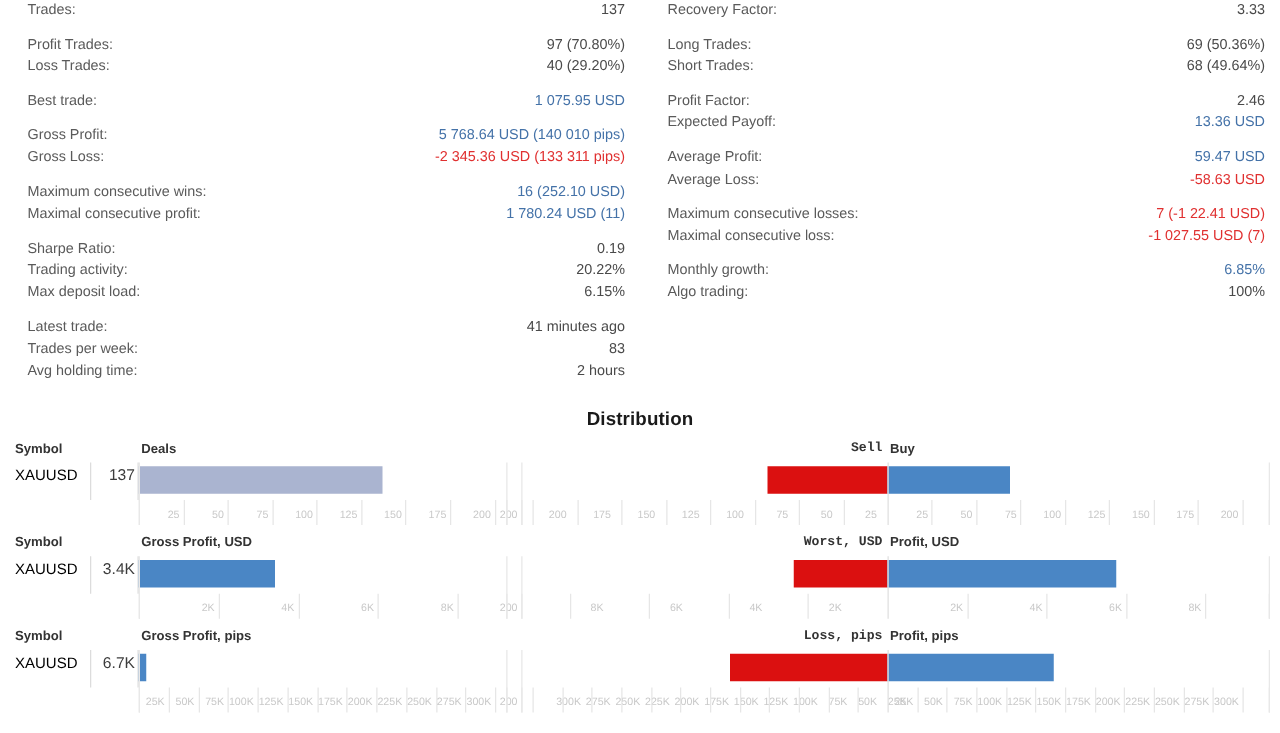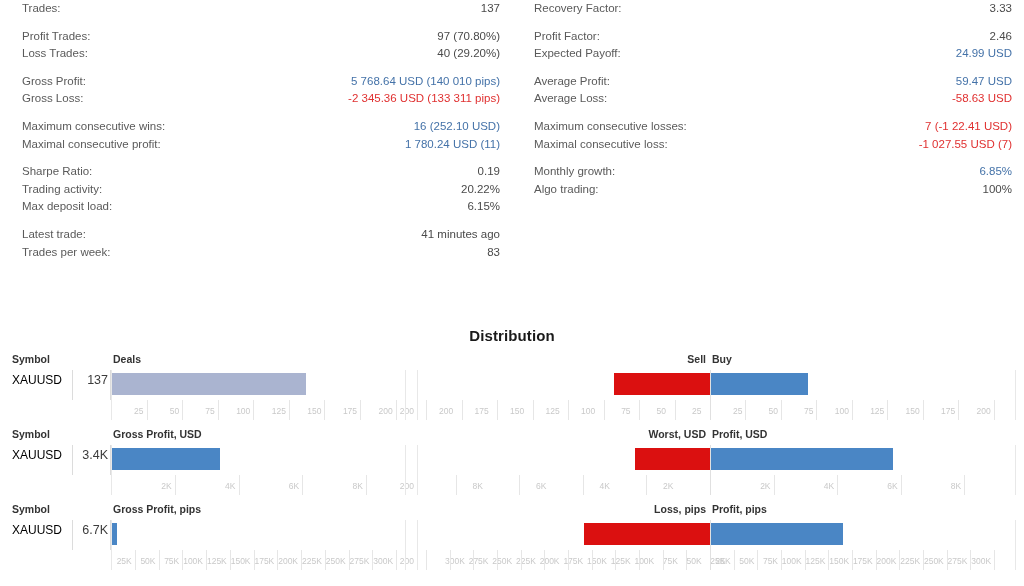--- a/index.html
+++ b/index.html
@@ -47,21 +47,21 @@
   .chart-block.b3 { top: 503px; height: 80px; }
 
   .hdr-row { position: relative; height: 17px; }
   .hdr {
     position: absolute; top: 0;
     font-size: 10.5px; font-weight: bold; color: #333;
     white-space: nowrap;
   }
   .hdr-symbol { left: 12px; }
   .hdr-left   { left: 113px; }
-  .hdr-neg    { right: 314px; text-align: right; }
+  .hdr-neg    { right: 314px; text-align: right; font-family: Liberation Mono, monospace; }
   .hdr-pos    { left: 712px; }
 
   .body-row { position: relative; height: 30px; }
   .sym-name {
     position: absolute; left: 12px; top: 3px;
     font-size: 12px; color: #000000; white-space: nowrap;
   }
   .sym-val {
     position: absolute; left: 72px; width: 36px; top: 3px;
     text-align: right;
@@ -121,20 +121,24 @@
           <div class="stat-row">
             <span class="stat-label">Profit Trades:</span>
             <span class="stat-value v-plain">97 (70.80%)</span>
           </div>
           <div class="stat-row">
             <span class="stat-label">Loss Trades:</span>
             <span class="stat-value v-plain">40 (29.20%)</span>
           </div>
         </div>
         <div class="stat-group">
+          <div class="stat-row">
+            <span class="stat-label">Best trade:</span>
+            <span class="stat-value v-blue">1 075.95 USD</span>
+          </div>
         </div>
         <div class="stat-group">
           <div class="stat-row">
             <span class="stat-label">Gross Profit:</span>
             <span class="stat-value v-blue">5 768.64 USD (140 010 pips)</span>
           </div>
           <div class="stat-row">
             <span class="stat-label">Gross Loss:</span>
             <span class="stat-value v-red">-2 345.36 USD (133 311 pips)</span>
           </div>
@@ -165,37 +169,51 @@
         </div>
         <div class="stat-group">
           <div class="stat-row">
             <span class="stat-label">Latest trade:</span>
             <span class="stat-value v-plain">41 minutes ago</span>
           </div>
           <div class="stat-row">
             <span class="stat-label">Trades per week:</span>
             <span class="stat-value v-plain">83</span>
           </div>
+          <div class="stat-row">
+            <span class="stat-label">Avg holding time:</span>
+            <span class="stat-value v-plain">2 hours</span>
+          </div>
         </div>
       </div>
     <div class="stats-col" id="stats-right">
         <div class="stat-group">
           <div class="stat-row">
             <span class="stat-label">Recovery Factor:</span>
             <span class="stat-value v-plain">3.33</span>
           </div>
         </div>
         <div class="stat-group">
           <div class="stat-row">
+            <span class="stat-label">Long Trades:</span>
+            <span class="stat-value v-plain">69 (50.36%)</span>
+          </div>
+          <div class="stat-row">
+            <span class="stat-label">Short Trades:</span>
+            <span class="stat-value v-plain">68 (49.64%)</span>
+          </div>
+        </div>
+        <div class="stat-group">
+          <div class="stat-row">
             <span class="stat-label">Profit Factor:</span>
             <span class="stat-value v-plain">2.46</span>
           </div>
           <div class="stat-row">
             <span class="stat-label">Expected Payoff:</span>
-            <span class="stat-value v-blue">24.99 USD</span>
+            <span class="stat-value v-blue">13.36 USD</span>
           </div>
         </div>
         <div class="stat-group">
           <div class="stat-row">
             <span class="stat-label">Average Profit:</span>
             <span class="stat-value v-blue">59.47 USD</span>
           </div>
           <div class="stat-row">
             <span class="stat-label">Average Loss:</span>
             <span class="stat-value v-red">-58.63 USD</span>

